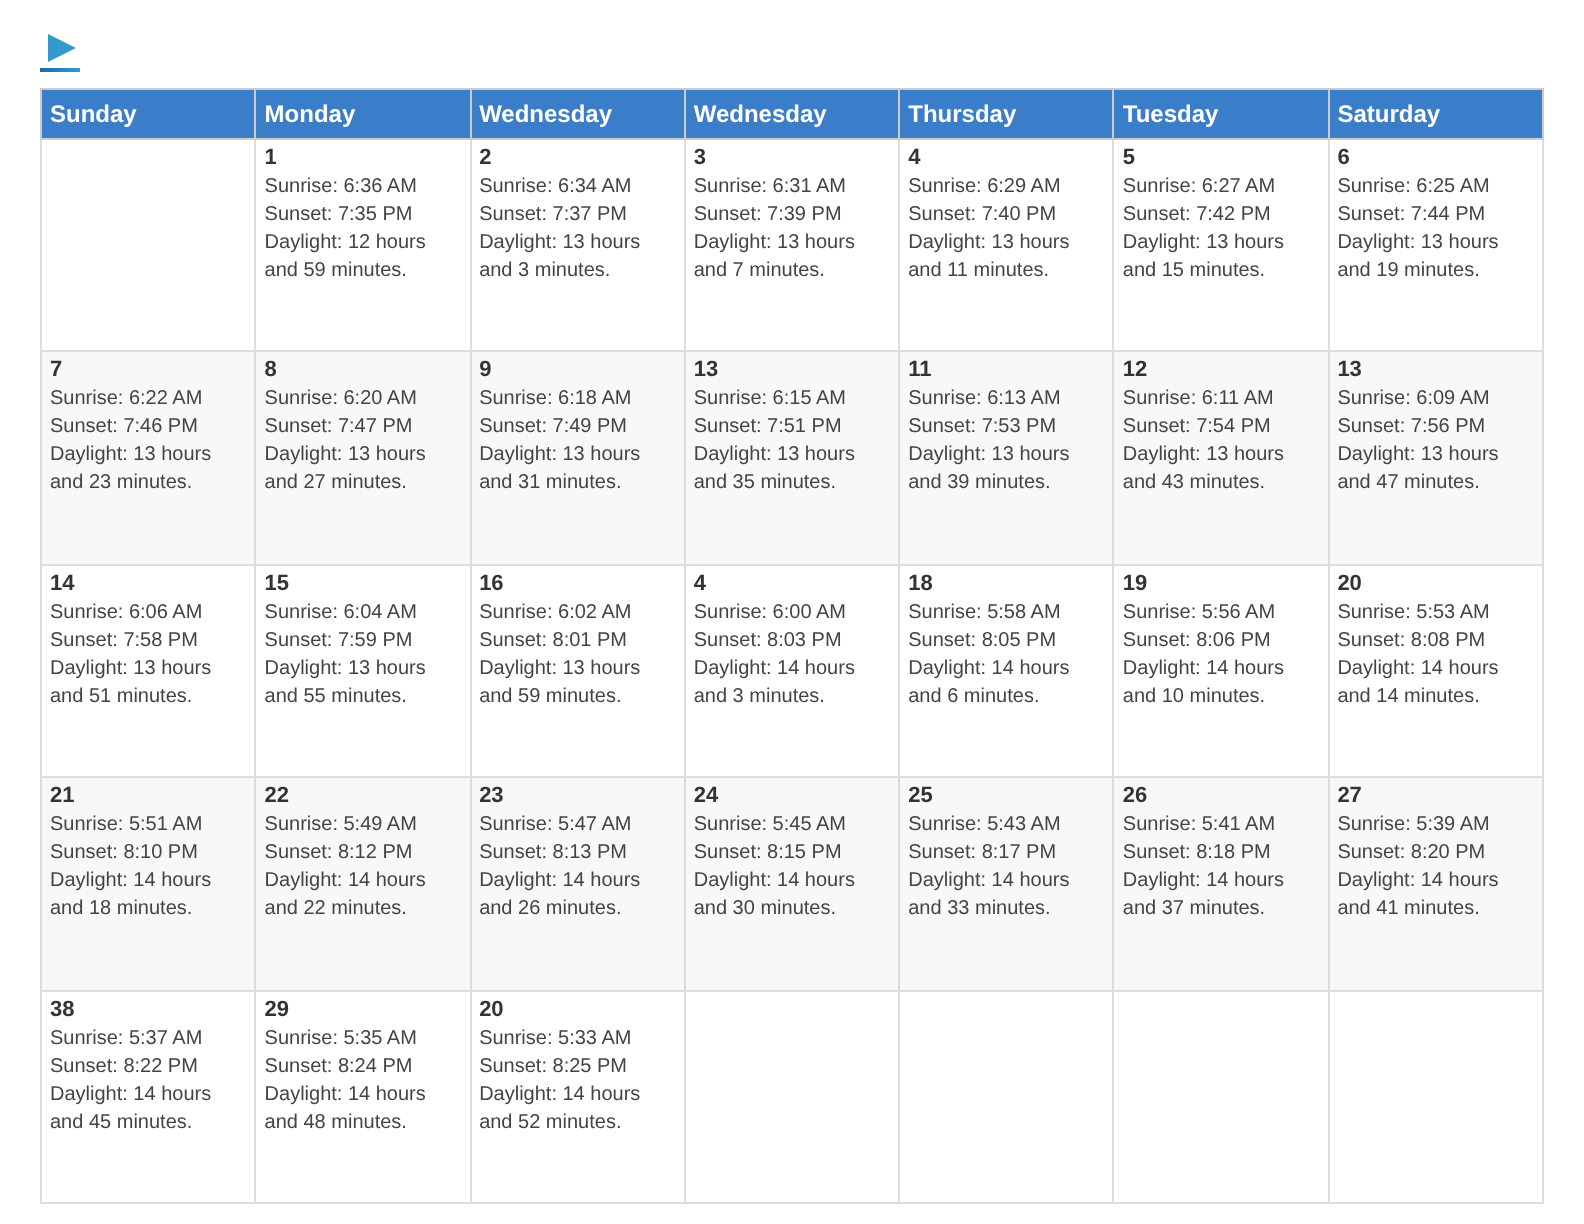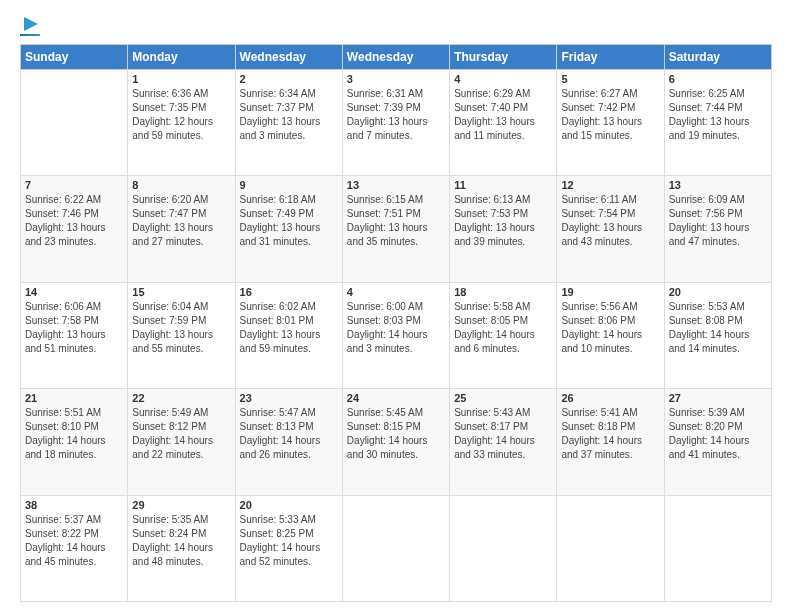--- a/index.html
+++ b/index.html
@@ -108,21 +108,21 @@
 
   <table class="calendar-table">
     <thead>
       <tr>
 
       <th>Sunday</th>
           <th>Monday</th>
           <th>Wednesday</th>
           <th>Wednesday</th>
           <th>Thursday</th>
-          <th>Friday</th>
+          <th>Tuesday</th>
           <th>Saturday</th>
         </tr>
     </thead>
     <tbody id="calendar-body">
     <tr>
           <td class="empty-cell"></td>
           <td>
           <span class="day-number">1</span>
           <div class="day-info">
             Sunrise: 6:36 AM<br>Sunset: 7:35 PM<br>Daylight: 12 hours and 59 minutes.

